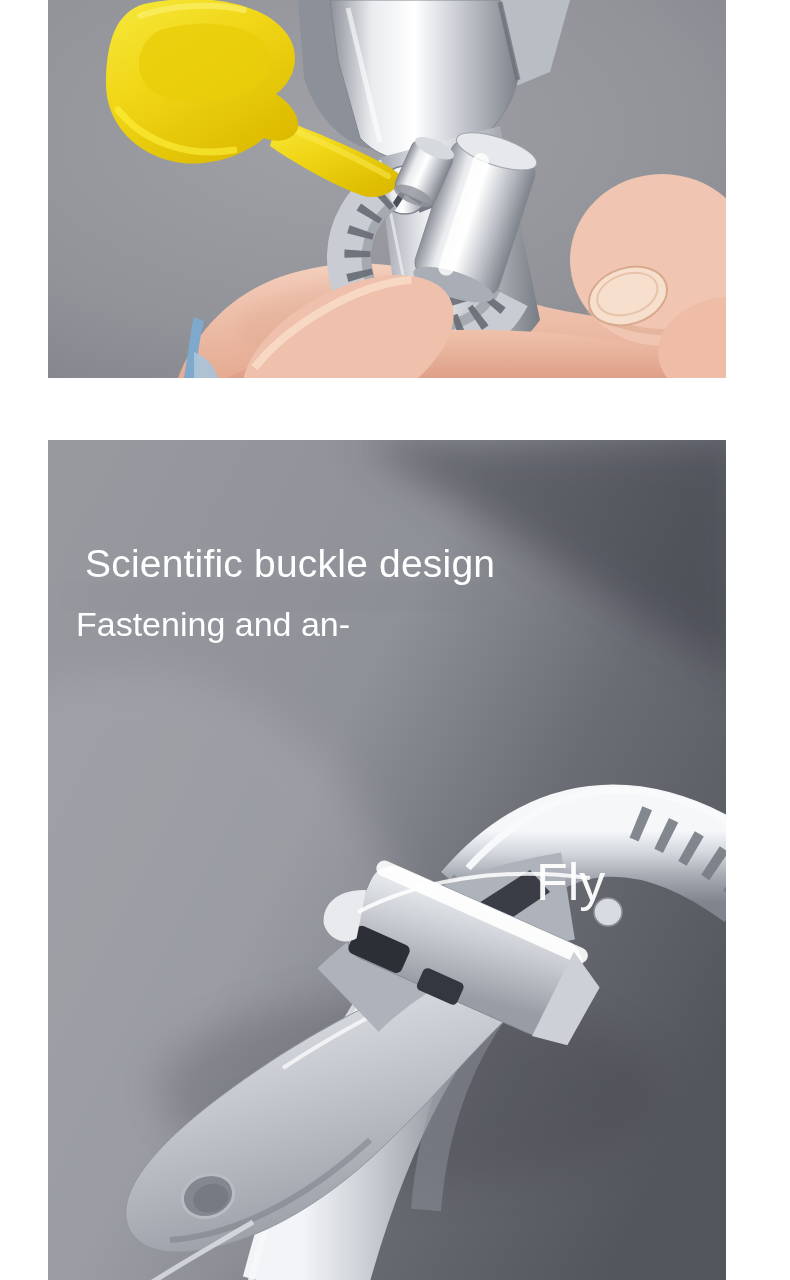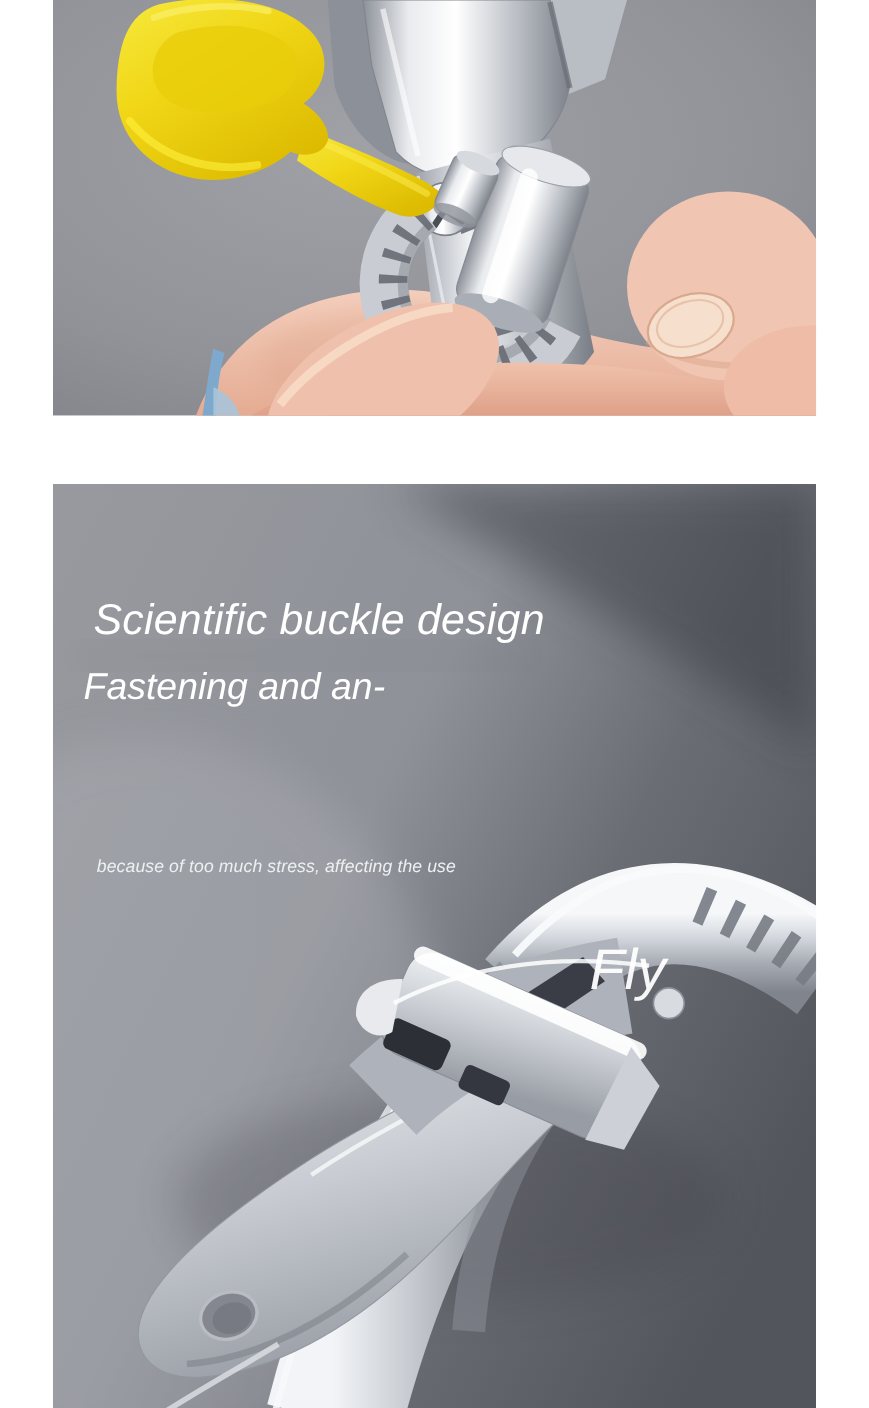--- a/index.html
+++ b/index.html
@@ -4,24 +4,23 @@
 <style>
   * { box-sizing: border-box; }
   html, body { margin: 0; padding: 0; }
   body {
     width: 790px; height: 1280px;
     background: #ffffff;
     font-family: "Liberation Sans", "DejaVu Sans", sans-serif;
   }
   .page {
     position: relative;
-    width: 790px; height: 1280px;
+    width: 726px; height: 1280px;
     background: var(--page-background, #ffffff);
     overflow: hidden;
-    font-style: italic;
   }
   .panel {
     position: absolute;
     left: 48px;
     width: 694px;
     overflow: hidden;
   }
   .hero-panel { top: 0; height: 378px; }
   .feature-panel { top: 440px; height: 840px; }
   svg.art {
@@ -260,18 +259,17 @@
         </g>
         <path d="M 310,472 C 372,440 452,426 542,438" stroke="#ffffff" stroke-width="4" opacity="0.85" fill="none"></path>
         <circle cx="560" cy="472" r="14" fill="#d8dbe0" stroke="#8b8f97" stroke-width="1.5"></circle>
       </g>
     </svg>
 
     <h2 class="feature-title">Scientific buckle design</h2>
 
     <h3 class="feature-subtitle"><span>Fastening and an-</span><br></h3>
 
-    <p class="feature-body-line line-2">because of too much stress, affecting the use</p>
 
     <div class="brand-watermark">Fly</div>
   </section>
 
 </div>
 
 </body></html>

